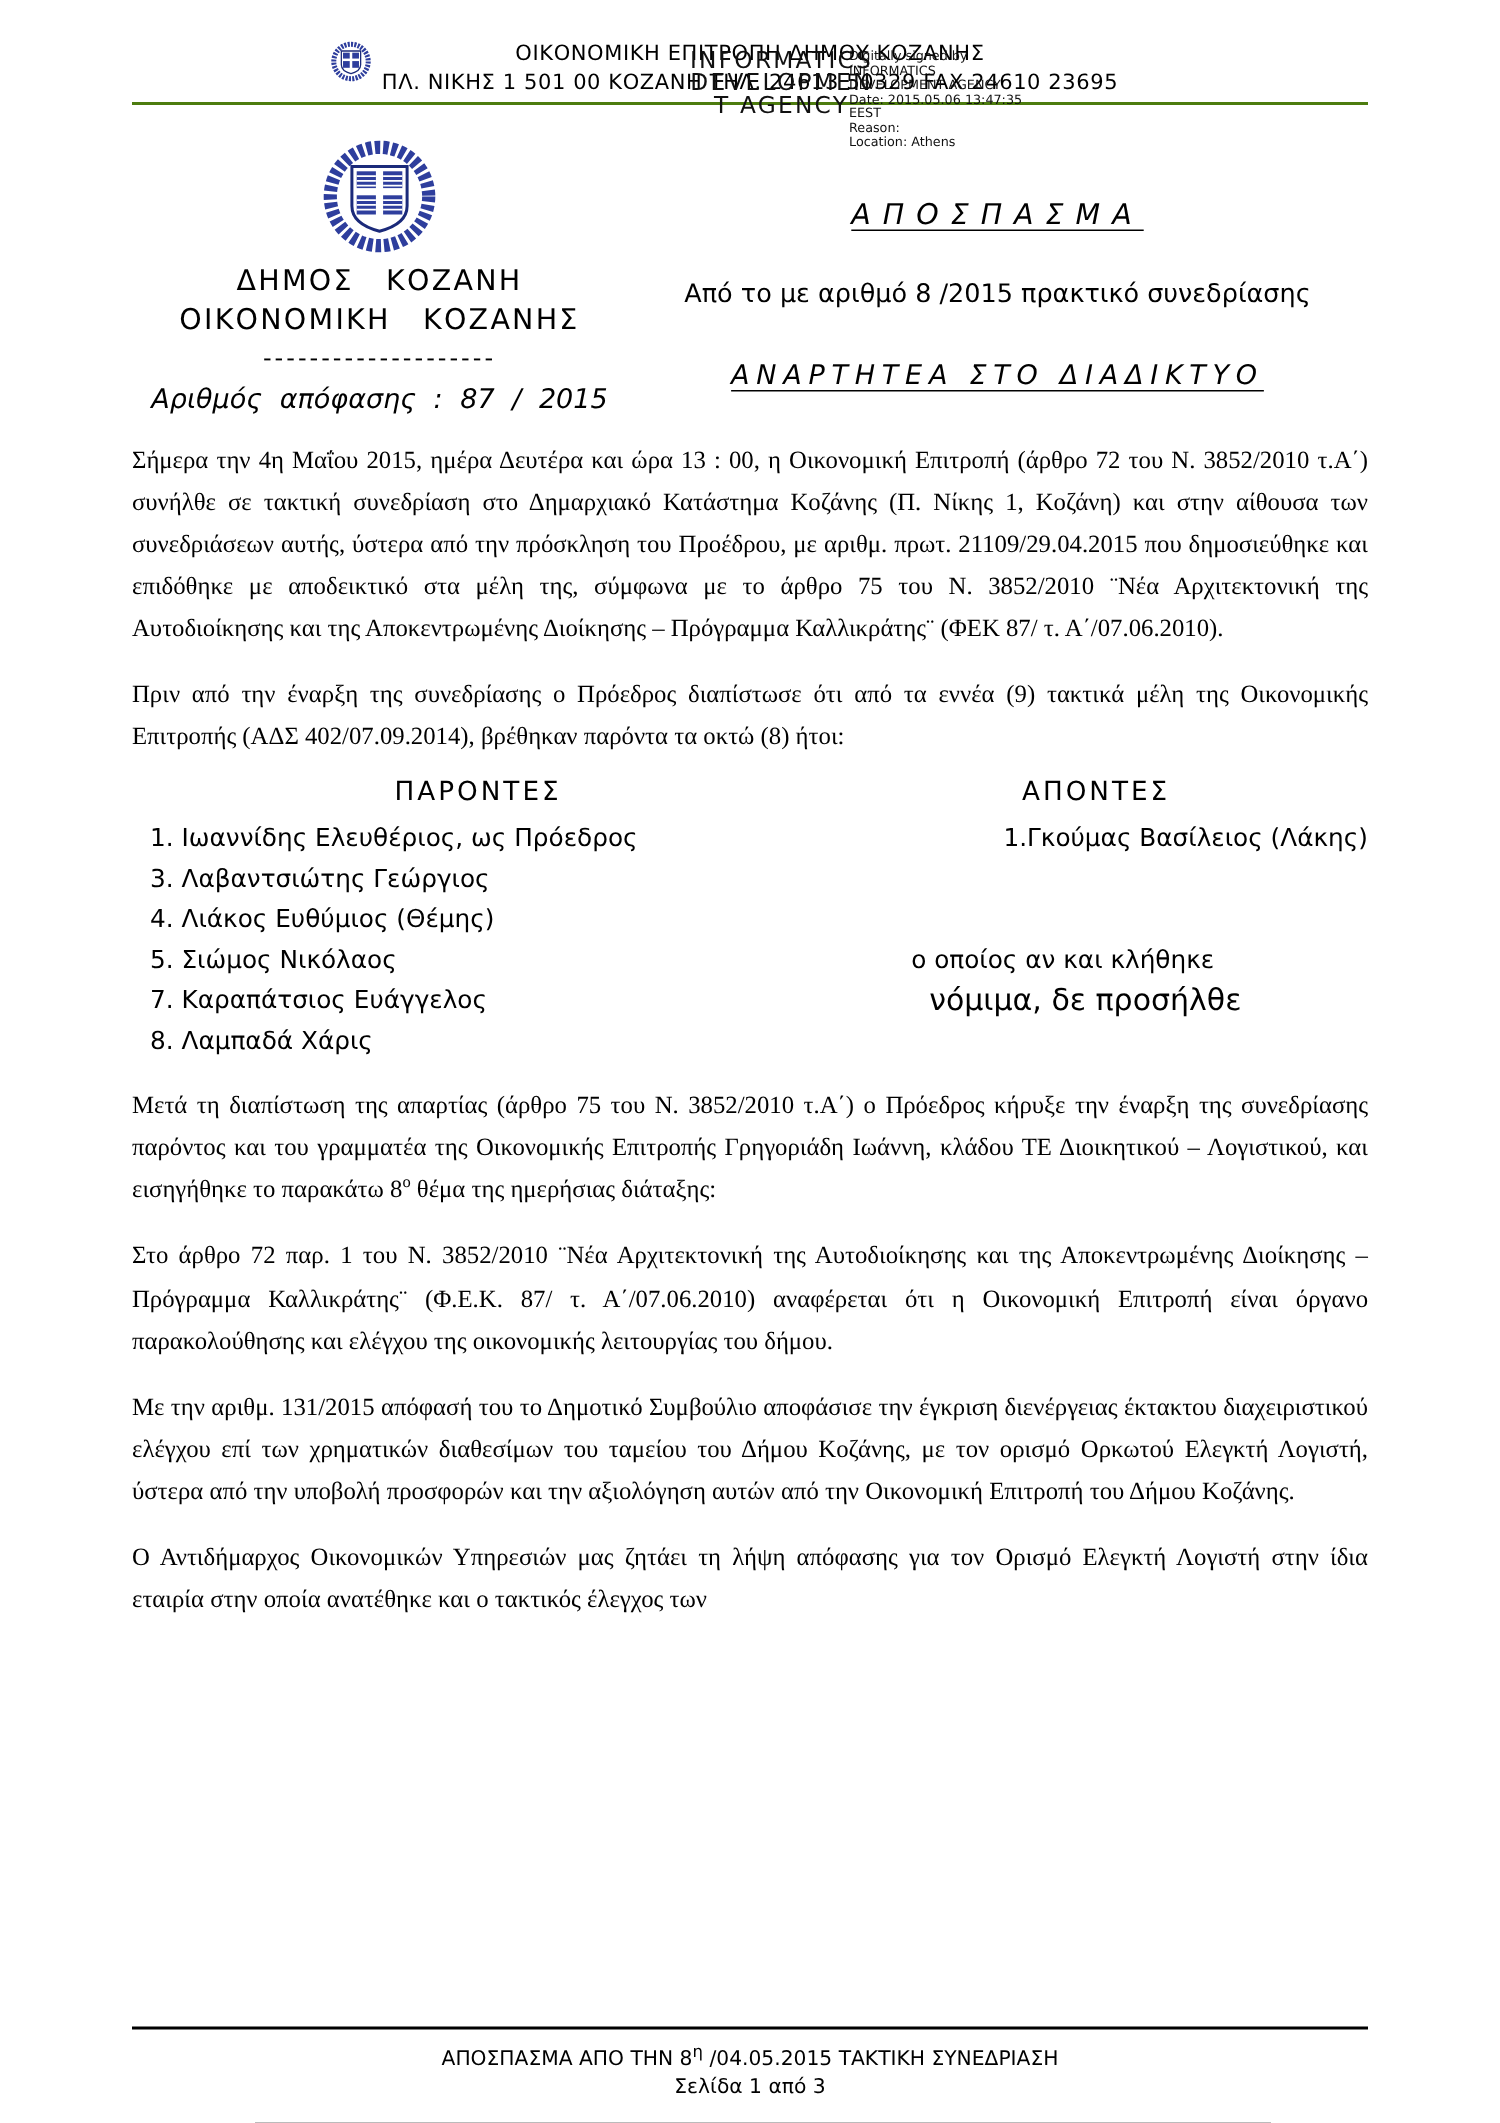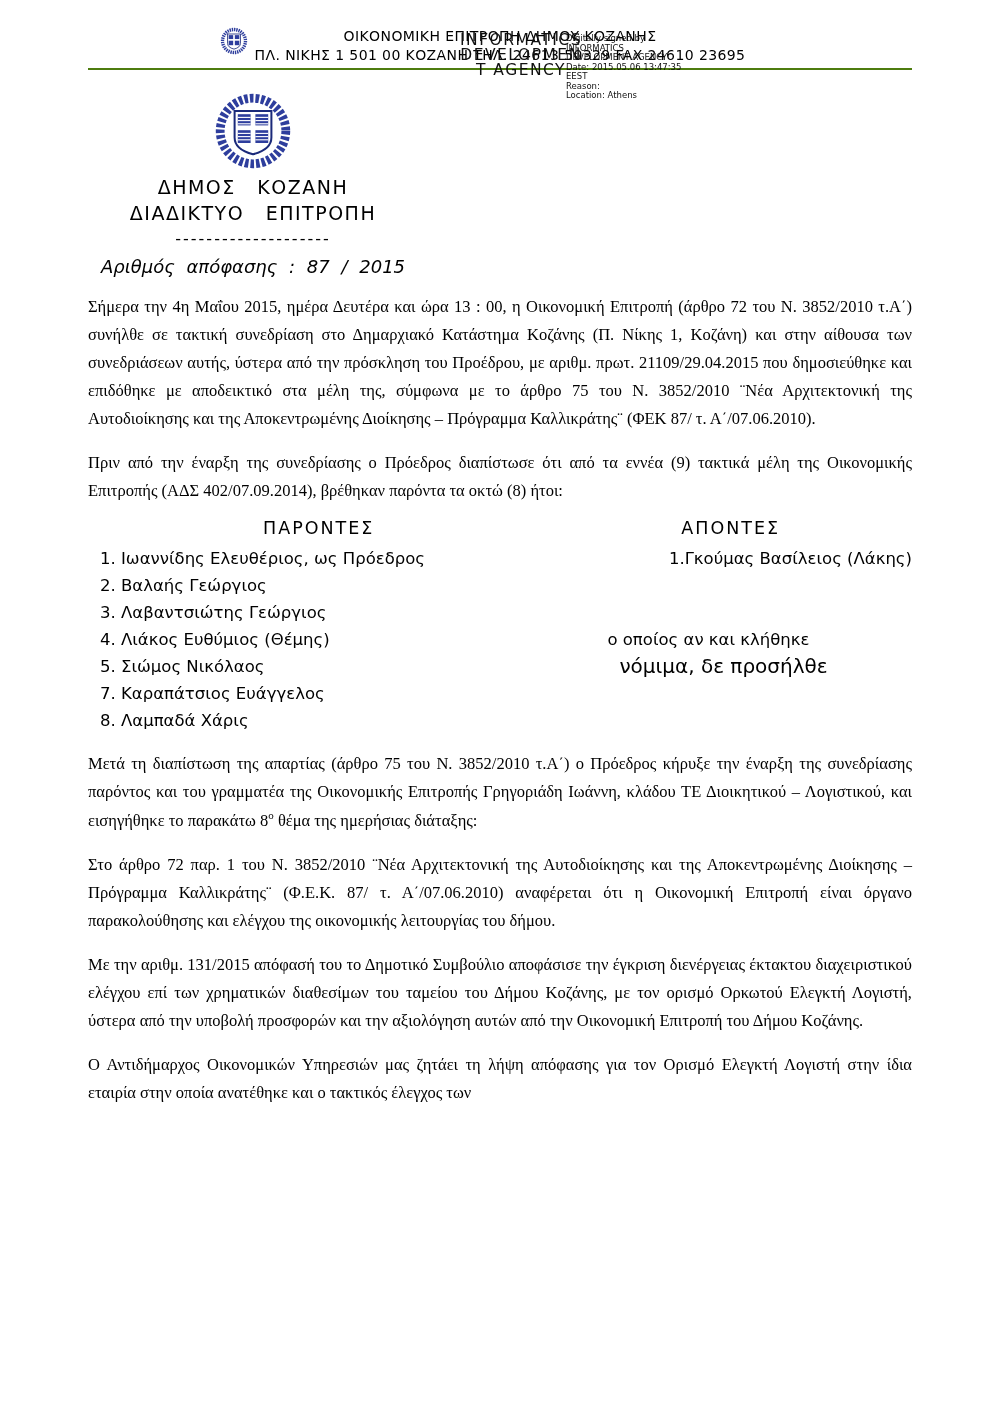--- a/index.html
+++ b/index.html
@@ -110,35 +110,39 @@
               <line x1="53" y1="41" x2="69" y2="41"></line>
             <line x1="31" y1="53" x2="47" y2="53"></line>
               <line x1="31" y1="57" x2="47" y2="57"></line>
               <line x1="31" y1="61" x2="47" y2="61"></line>
             <line x1="53" y1="53" x2="69" y2="53"></line>
               <line x1="53" y1="57" x2="69" y2="57"></line>
               <line x1="53" y1="61" x2="69" y2="61"></line>
           </g>
         </svg>
         <div class="org-line">ΔΗΜΟΣ ΚΟΖΑΝΗ</div>
-        <div class="org-line">ΔΙΑΔΙΚΤΥΟ ΕΠΙΤΡΟΠΗ</div>
+        <div class="org-line">ΟΙΚΟΝΟΜΙΚΗ ΚΟΖΑΝΗΣ</div>
         <div class="separator">--------------------</div>
         <div class="decision-line">Αριθμός απόφασης : 87 / 2015</div>
+      </div>
+      <div class="mast-right">
+        <span class="apospasma">ΑΠΟΣΠΑΣΜΑ</span>
+        <div class="from-line">Από το με αριθμό 8 /2015 πρακτικό συνεδρίασης</div>
+        <span class="anartitea">ΑΝΑΡΤΗΤΕΑ ΣΤΟ ΔΙΑΔΙΚΤΥΟ</span>
       </div>
     </div>
 
 
     <div class="para">Σήμερα την 4η Μαΐου 2015, ημέρα Δευτέρα και ώρα 13 : 00, η Οικονομική Επιτροπή (άρθρο 72 του Ν. 3852/2010 τ.Α΄) συνήλθε σε τακτική συνεδρίαση στο Δημαρχιακό Κατάστημα Κοζάνης (Π. Νίκης 1, Κοζάνη) και στην αίθουσα των συνεδριάσεων αυτής, ύστερα από την πρόσκληση του Προέδρου, με αριθμ. πρωτ. 21109/29.04.2015 που δημοσιεύθηκε και επιδόθηκε με αποδεικτικό στα μέλη της, σύμφωνα με το άρθρο 75 του Ν. 3852/2010 ¨Νέα Αρχιτεκτονική της Αυτοδιοίκησης και της Αποκεντρωμένης Διοίκησης – Πρόγραμμα Καλλικράτης¨ (ΦΕΚ 87/ τ. Α΄/07.06.2010).</div>
     <div class="para">Πριν από την έναρξη της συνεδρίασης ο Πρόεδρος διαπίστωσε ότι από τα εννέα (9) τακτικά μέλη της Οικονομικής Επιτροπής (ΑΔΣ 402/07.09.2014), βρέθηκαν παρόντα τα οκτώ (8) ήτοι:</div>
 
     <div class="attendance">
       <div class="att-left">
         <div class="att-header">ΠΑΡΟΝΤΕΣ</div>
         <div class="att-item">1. Ιωαννίδης Ελευθέριος, ως Πρόεδρος</div>
-        <div class="att-item">2. Βαλαής Γεώργιος</div>
         <div class="att-item">3. Λαβαντσιώτης Γεώργιος</div>
         <div class="att-item">4. Λιάκος Ευθύμιος (Θέμης)</div>
         <div class="att-item">5. Σιώμος Νικόλαος</div>
         <div class="att-item">7. Καραπάτσιος Ευάγγελος</div>
         <div class="att-item">8. Λαμπαδά Χάρις</div>
       </div>
       <div class="att-right">
         <div class="att-header">ΑΠΟΝΤΕΣ</div>
         <div class="att-item">1.Γκούμας Βασίλειος (Λάκης)</div>
         <div class="att-item">&nbsp;</div>
@@ -148,14 +152,18 @@
       </div>
     </div>
 
     <div class="para"><span>Μετά τη διαπίστωση της απαρτίας (άρθρο 75 του Ν. 3852/2010 τ.Α΄) ο Πρόεδρος κήρυξε την έναρξη της συνεδρίασης παρόντος και του γραμματέα της Οικονομικής Επιτροπής Γρηγοριάδη Ιωάννη, κλάδου ΤΕ Διοικητικού – Λογιστικού, και εισηγήθηκε το παρακάτω 8</span><sup>ο</sup><span> θέμα της ημερήσιας διάταξης:</span></div>
     <div class="para">Στο άρθρο 72 παρ. 1 του Ν. 3852/2010 ¨Νέα Αρχιτεκτονική της Αυτοδιοίκησης και της Αποκεντρωμένης Διοίκησης – Πρόγραμμα Καλλικράτης¨ (Φ.Ε.Κ. 87/ τ. Α΄/07.06.2010) αναφέρεται ότι η Οικονομική Επιτροπή είναι όργανο παρακολούθησης και ελέγχου της οικονομικής λειτουργίας του δήμου.</div>
     <div class="para">Με την αριθμ. 131/2015 απόφασή του το Δημοτικό Συμβούλιο αποφάσισε την έγκριση διενέργειας έκτακτου διαχειριστικού ελέγχου επί των χρηματικών διαθεσίμων του ταμείου του Δήμου Κοζάνης, με τον ορισμό Ορκωτού Ελεγκτή Λογιστή, ύστερα από την υποβολή προσφορών και την αξιολόγηση αυτών από την Οικονομική Επιτροπή του Δήμου Κοζάνης.</div>
     <div class="para">Ο Αντιδήμαρχος Οικονομικών Υπηρεσιών μας ζητάει τη λήψη απόφασης για τον Ορισμό Ελεγκτή Λογιστή στην ίδια εταιρία στην οποία ανατέθηκε και ο τακτικός έλεγχος των</div>
 
   </div>
 
+  <div class="footer">
+    <div class="footer-line"><span>ΑΠΟΣΠΑΣΜΑ ΑΠΟ ΤΗΝ 8</span><sup>η</sup><span> /04.05.2015  ΤΑΚΤΙΚΗ ΣΥΝΕΔΡΙΑΣΗ</span></div>
+    <div class="footer-line">Σελίδα 1 από 3</div>
+  </div>
 
 </div>
 
 </body></html>

